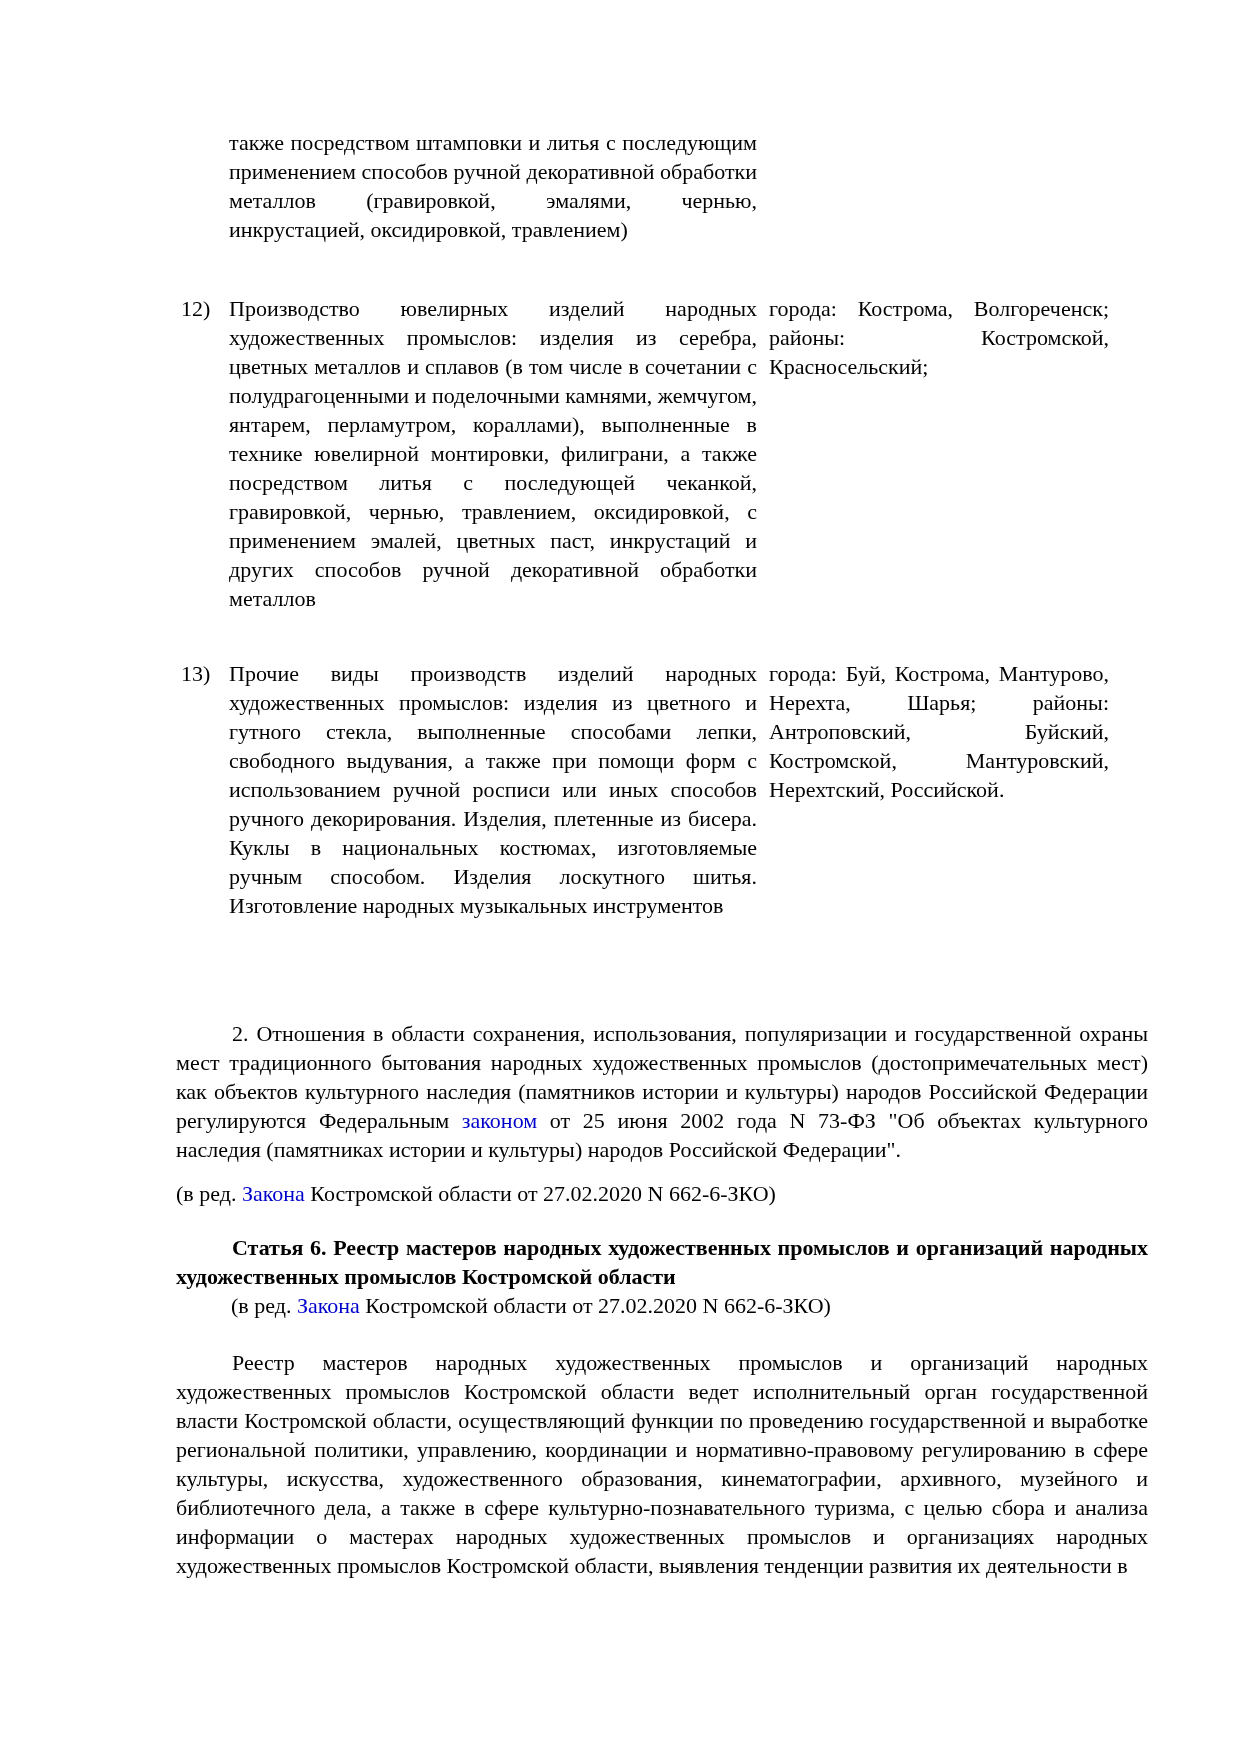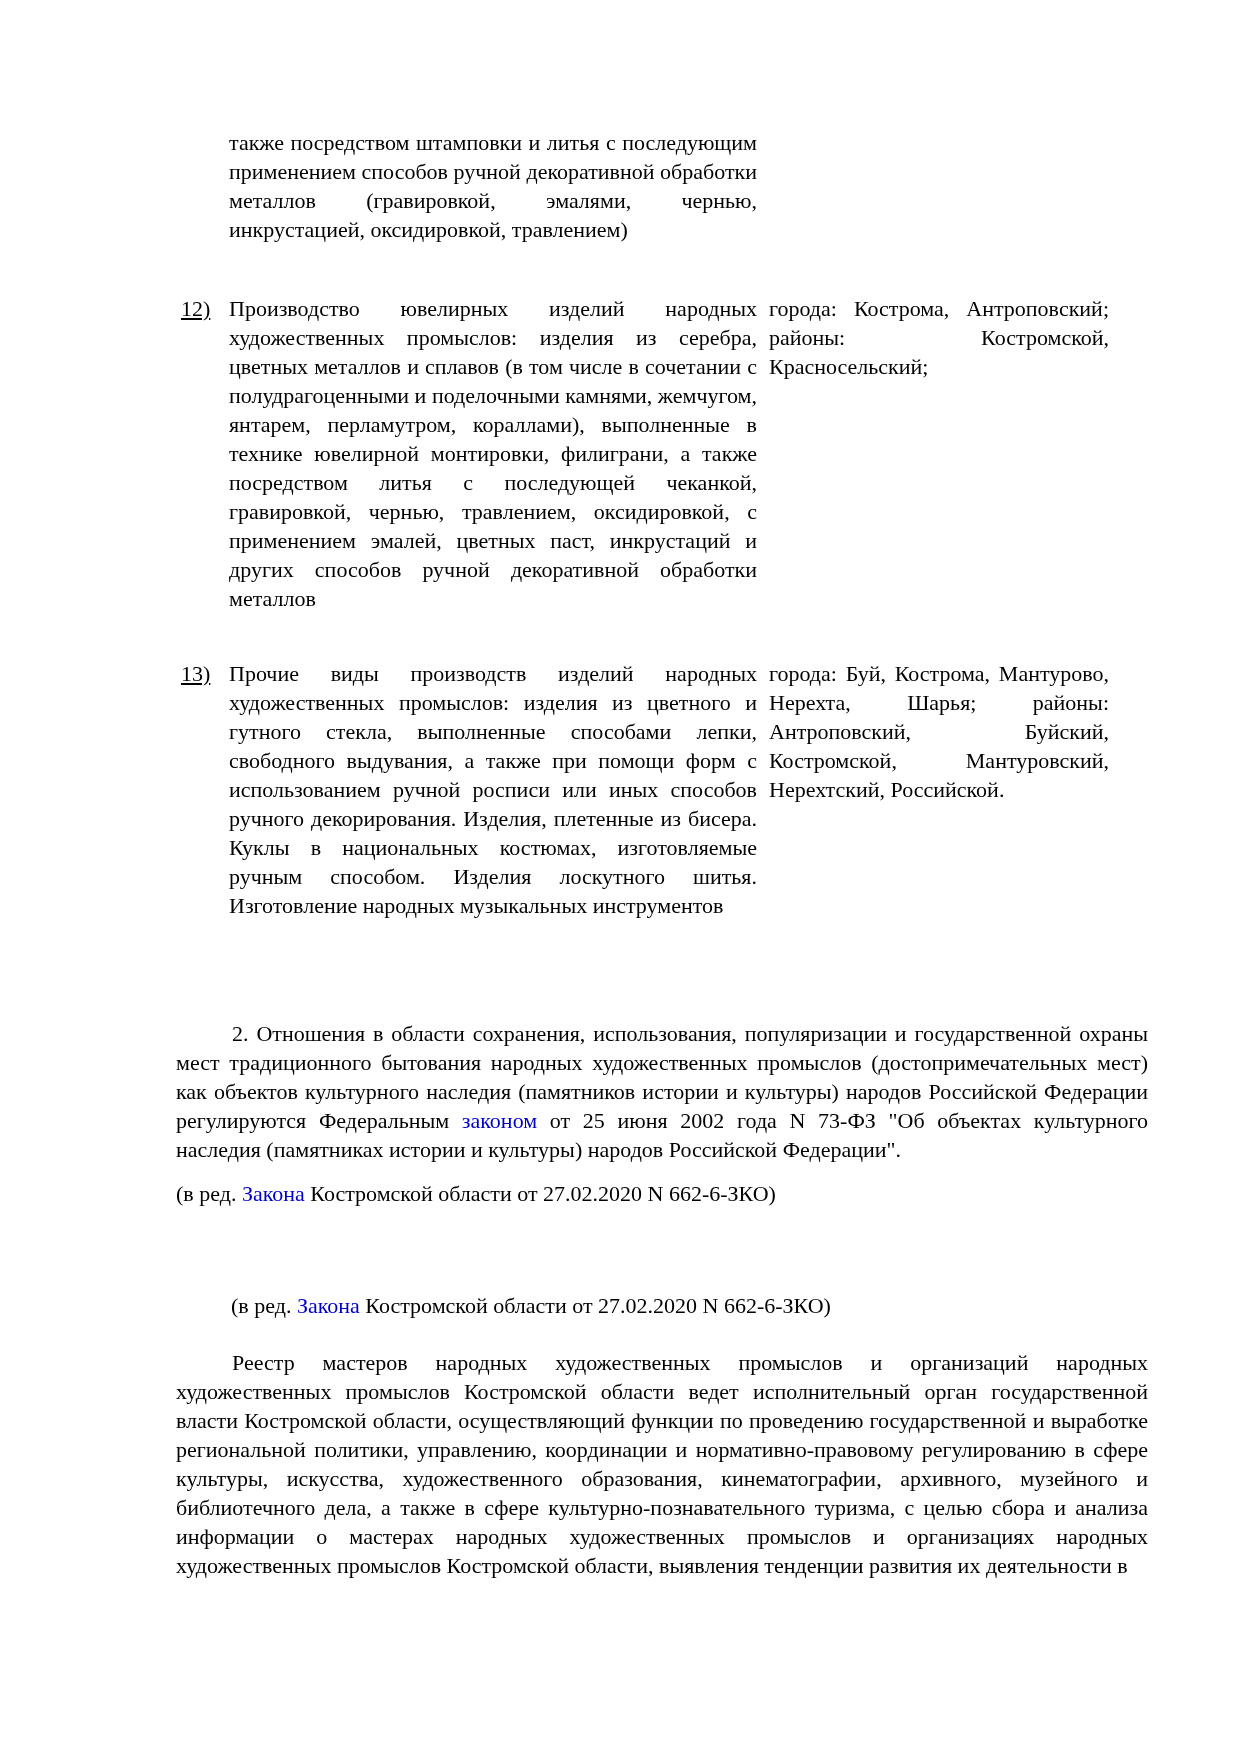--- a/index.html
+++ b/index.html
@@ -7,21 +7,21 @@
          font-family: "Liberation Serif", "DejaVu Serif", serif; color: #000; font-size: 22px; }
   .page { position: absolute; left: 0; top: 0; width: 1004px; height: 1754px; }
   .just { text-align: justify; text-align-last: left; }
   .link { color: #0000cc; text-decoration: none; cursor: pointer; }
 
   
   #cont { position: absolute; left: 229px; top: 128px; width: 528px; line-height: 29px; }
 
   
   .row { position: absolute; left: 0; width: 1240px; }
-  .num { position: absolute; left: 181px; top: 0; line-height: 29px; text-decoration: underline; }
+  .num { position: absolute; left: 181px; top: 0; line-height: 29px; }
   .lcell { position: absolute; left: 229px; top: 0; width: 528px; line-height: 29px; }
   .rcell { position: absolute; left: 769px; top: 0; width: 340px; line-height: 29px; }
   #row12 { top: 294px; }
   #row13 { top: 659px; }
 
   .note1 { position: absolute; left: 231px; top: 953px; line-height: 29px; white-space: nowrap; }
 
   #para2 { position: absolute; left: 176px; top: 1005px; width: 972px; line-height: 29px; text-indent: 56px; margin-top: 14px; }
   #note2 { position: absolute; left: 176px; top: 1179px; line-height: 29px; white-space: nowrap; }
 
@@ -33,38 +33,39 @@
 </head>
 <body>
 
 <div class="page">
 
   <div id="cont" class="just">также посредством штамповки и литья с последующим применением способов ручной декоративной обработки металлов (гравировкой, эмалями, чернью, инкрустацией, оксидировкой, травлением)</div>
 
   <div id="row12" class="row">
     <span class="num">12)</span>
     <div class="lcell just">Производство ювелирных изделий народных художественных промыслов: изделия из серебра, цветных металлов и сплавов (в том числе в сочетании с полудрагоценными и поделочными камнями, жемчугом, янтарем, перламутром, кораллами), выполненные в технике ювелирной монтировки, филиграни, а также посредством литья с последующей чеканкой, гравировкой, чернью, травлением, оксидировкой, с применением эмалей, цветных паст, инкрустаций и других способов ручной декоративной обработки металлов</div>
-    <div class="rcell just">города: Кострома, Антроповский; районы: Костромской, Красносельский;</div>
+    <div class="rcell just">города: Кострома, Волгореченск; районы: Костромской, Красносельский;</div>
   </div>
 
   <div id="row13" class="row">
     <span class="num">13)</span>
     <div class="lcell just">Прочие виды производств изделий народных художественных промыслов: изделия из цветного и гутного стекла, выполненные способами лепки, свободного выдувания, а также при помощи форм с использованием ручной росписи или иных способов ручного декорирования. Изделия, плетенные из бисера. Куклы в национальных костюмах, изготовляемые ручным способом. Изделия лоскутного шитья. Изготовление народных музыкальных инструментов</div>
     <div class="rcell just">города: Буй, Кострома, Мантурово, Нерехта, Шарья; районы: Антроповский, Буйский, Костромской, Мантуровский, Нерехтский, Российской.</div>
   </div>
 
 
   <div id="para2" class="just">
     <span>2. Отношения в области сохранения, использования, популяризации и государственной охраны мест традиционного бытования народных художественных промыслов (достопримечательных мест) как объектов культурного наследия (памятников истории и культуры) народов Российской Федерации регулируются Федеральным </span><a class="link">законом</a><span> от 25 июня 2002 года N 73-ФЗ "Об объектах культурного наследия (памятниках истории и культуры) народов Российской Федерации".</span>
   </div>
 
   <div id="note2">
     <span>(в ред. </span><a class="link">Закона</a><span> Костромской области от 27.02.2020 N 662-6-ЗКО)</span>
   </div>
 
+  <div id="art6" class="just">Статья 6. Реестр мастеров народных художественных промыслов и организаций народных художественных промыслов Костромской области</div>
 
   <div id="note3">
     <span>(в ред. </span><a class="link">Закона</a><span> Костромской области от 27.02.2020 N 662-6-ЗКО)</span>
   </div>
 
   <div id="para3" class="just">Реестр мастеров народных художественных промыслов и организаций народных художественных промыслов Костромской области ведет исполнительный орган государственной власти Костромской области, осуществляющий функции по проведению государственной и выработке региональной политики, управлению, координации и нормативно-правовому регулированию в сфере культуры, искусства, художественного образования, кинематографии, архивного, музейного и библиотечного дела, а также в сфере культурно-познавательного туризма, с целью сбора и анализа информации о мастерах народных художественных промыслов и организациях народных художественных промыслов Костромской области, выявления тенденции развития их деятельности в</div>
 
 </div>
 
 </body></html>

